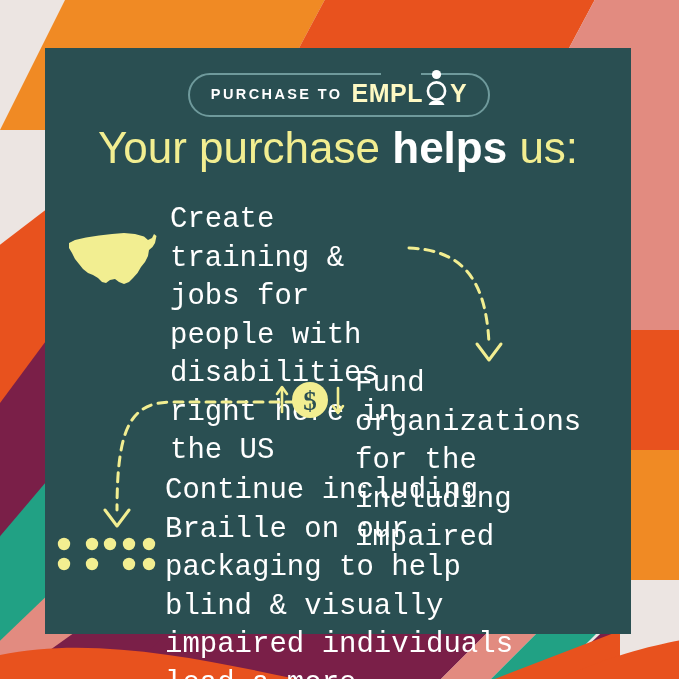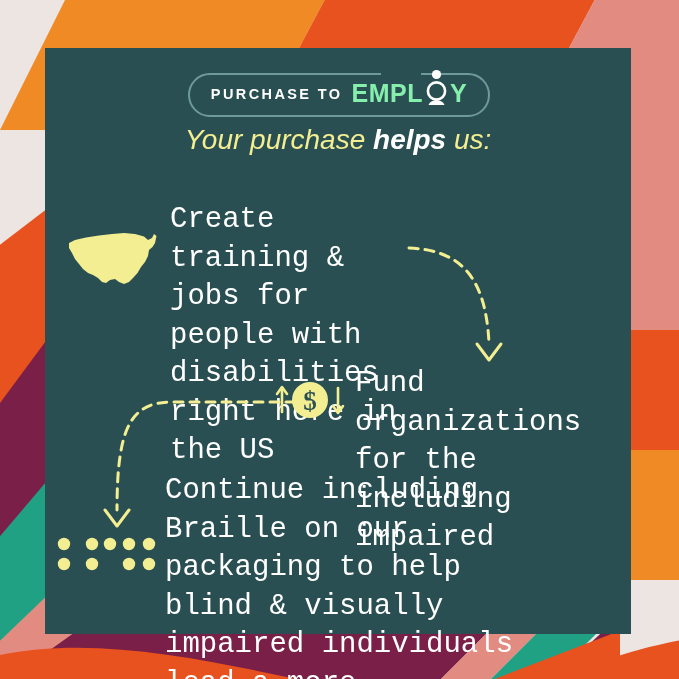--- a/index.html
+++ b/index.html
@@ -25,29 +25,29 @@
   }
   .pill-svg{position:absolute;left:0;top:-16px;}
   #badge-text{
     position:absolute;left:0;top:0;width:340px;height:44px;
     display:flex;align-items:center;justify-content:center;gap:9px;
   }
   .logo-small{
     color:#ffffff;font-size:14.5px;font-weight:bold;letter-spacing:2.4px;
   }
   .logo-big{
-    color:#86efac;font-size:25px;font-weight:bold;letter-spacing:0.5px;
+    color:#fef9c3;font-size:25px;font-weight:bold;letter-spacing:0.5px;
     line-height:1;
   }
   .logo-o-wrap{position:relative;display:inline-block;width:27px;height:25px;vertical-align:middle;}
 
   
   #headline{
     position:absolute;left:0;top:78px;width:586px;text-align:center;
-    font-size:28px;line-height:1;white-space:nowrap;font-style:italic;
+    font-size:44px;line-height:1;white-space:nowrap;
   }
   .hl-y{color:#f2ee91;font-weight:normal;}
   .hl-w{color:#ffffff;font-weight:bold;}
 
   
   .body-text{
     position:absolute;color:#ffffff;font-size:29px;line-height:1.33;
     font-weight:500;
     font-family:Liberation Mono, monospace;
   }

